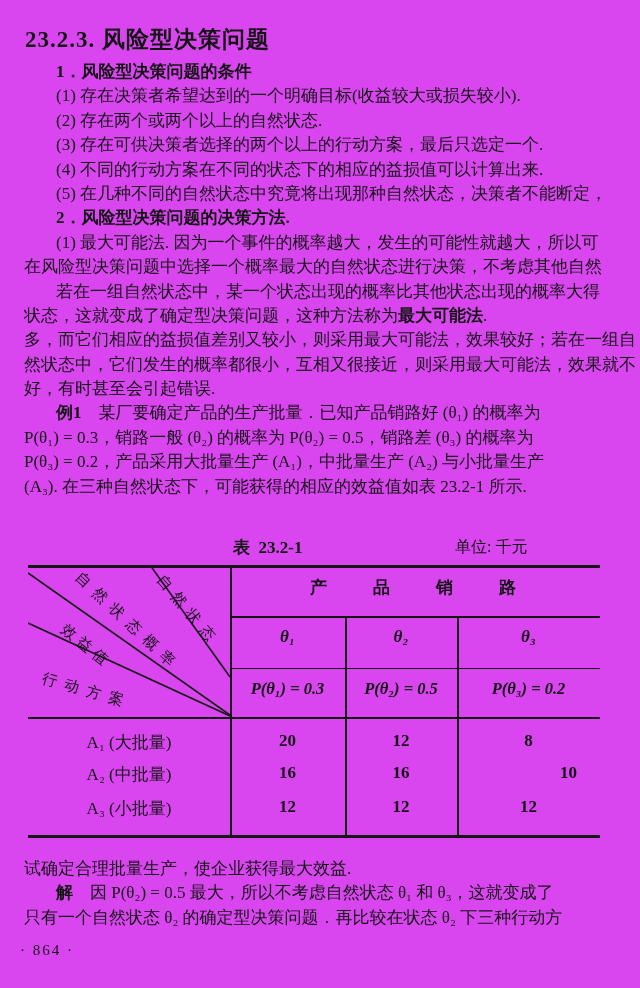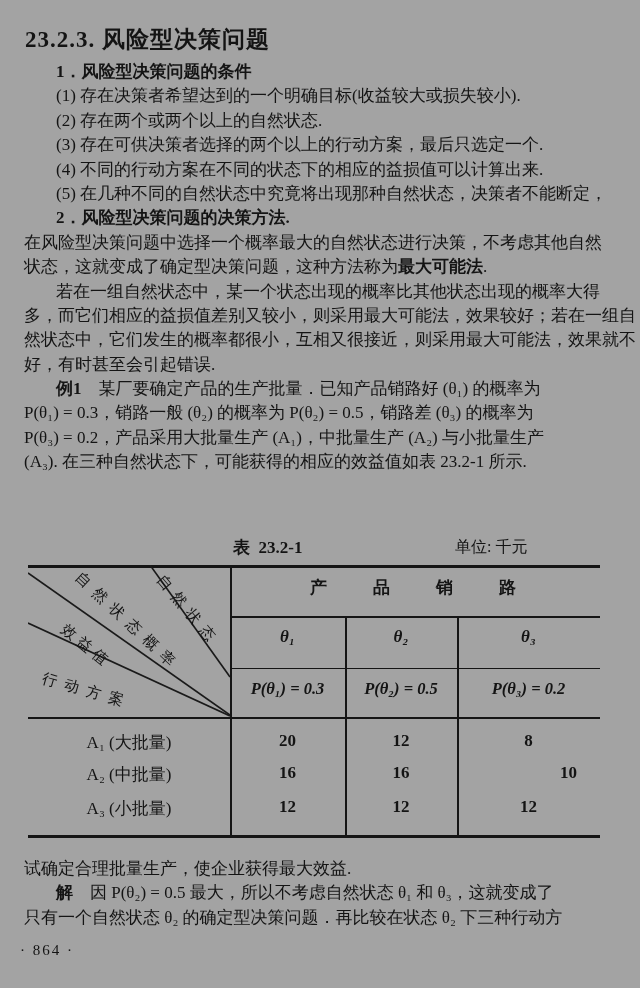--- a/index.html
+++ b/index.html
@@ -1,16 +1,16 @@
 <!DOCTYPE html>
 <html><head>
 <meta charset="utf-8">
 <style>
   html,body{margin:0;padding:0;background:#e8e8e4;}
-  .page{position:relative;width:640px;height:988px;background:#a3a3a3;color:#141414;
+  .page{position:relative;width:640px;height:988px;background:#d946ef;color:#141414;
         font-family:"Liberation Serif","DejaVu Serif",serif;overflow:hidden;}
   .title{position:absolute;left:25px;top:24px;font-size:23px;font-weight:bold;letter-spacing:1px;white-space:nowrap;}
   .text-top{position:absolute;left:24px;top:60px;width:606px;}
   .text-bottom{position:absolute;left:24px;top:857px;width:606px;}
   .line{font-size:17px;line-height:24.4px;height:24.4px;white-space:nowrap;}
   .indent{padding-left:32px;}
   .b{font-weight:bold;}
   .caption-label{position:absolute;left:233px;top:536px;font-size:17px;font-weight:bold;white-space:pre;}
   .caption-unit{position:absolute;left:455px;top:537px;font-size:16px;white-space:pre;}
   .footer{position:absolute;left:20px;top:942px;font-size:15px;letter-spacing:2px;}
@@ -42,23 +42,24 @@
   <div class="title">23.2.3. 风险型决策问题</div>
 
   <div class="text-top">
     <div class="line indent b">1．风险型决策问题的条件</div>
     <div class="line indent">(1) 存在决策者希望达到的一个明确目标(收益较大或损失较小).</div>
     <div class="line indent">(2) 存在两个或两个以上的自然状态.</div>
     <div class="line indent">(3) 存在可供决策者选择的两个以上的行动方案，最后只选定一个.</div>
     <div class="line indent">(4) 不同的行动方案在不同的状态下的相应的益损值可以计算出来.</div>
     <div class="line indent">(5) 在几种不同的自然状态中究竟将出现那种自然状态，决策者不能断定，</div>
     <div class="line indent b">2．风险型决策问题的决策方法.</div>
+    <div class="line indent">(1) 最大可能法. 因为一个事件的概率越大，发生的可能性就越大，所以可</div>
     <div class="line">在风险型决策问题中选择一个概率最大的自然状态进行决策，不考虑其他自然</div>
+    <div class="line indent">若在一组自然状态中，某一个状态出现的概率比其他状态出现的概率大得</div>
     <div class="line"><span>状态，这就变成了确定型决策问题，这种方法称为</span><span class="b">最大可能法</span><span>.</span></div>
-    <div class="line indent">若在一组自然状态中，某一个状态出现的概率比其他状态出现的概率大得</div>
     <div class="line">多，而它们相应的益损值差别又较小，则采用最大可能法，效果较好；若在一组自</div>
     <div class="line">然状态中，它们发生的概率都很小，互相又很接近，则采用最大可能法，效果就不</div>
     <div class="line">好，有时甚至会引起错误.</div>
     <div class="line indent"><span class="b">例1</span><span>　某厂要确定产品的生产批量．已知产品销路好 (θ₁) 的概率为</span></div>
     <div class="line">P(θ₁) = 0.3，销路一般 (θ₂) 的概率为 P(θ₂) = 0.5，销路差 (θ₃) 的概率为</div>
     <div class="line">P(θ₃) = 0.2，产品采用大批量生产 (A₁)，中批量生产 (A₂) 与小批量生产</div>
     <div class="line">(A₃). 在三种自然状态下，可能获得的相应的效益值如表 23.2-1 所示.</div>
   </div>
 
   <div class="caption-label">表  23.2-1</div>

